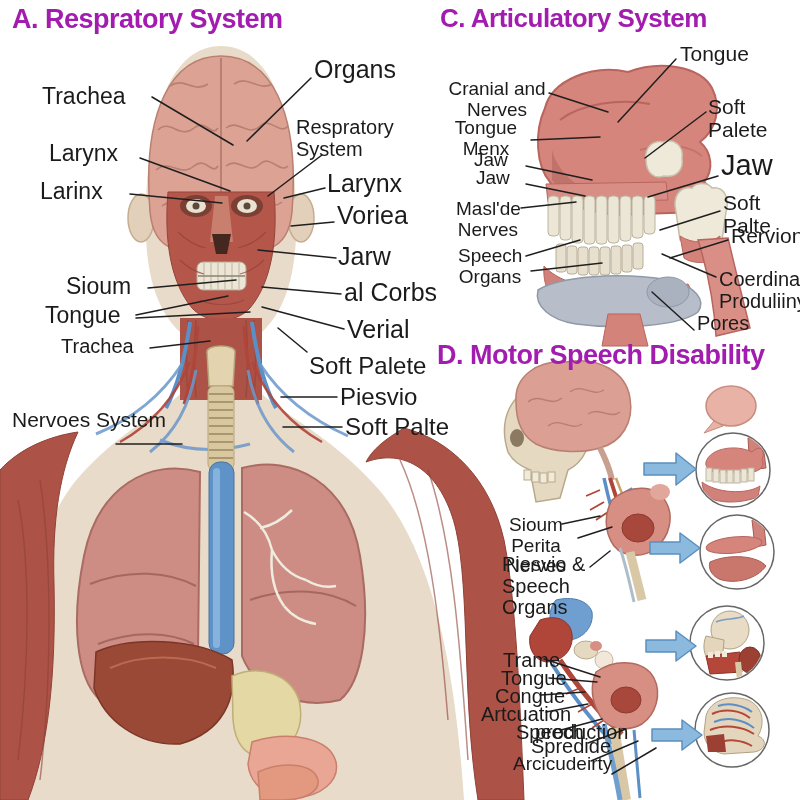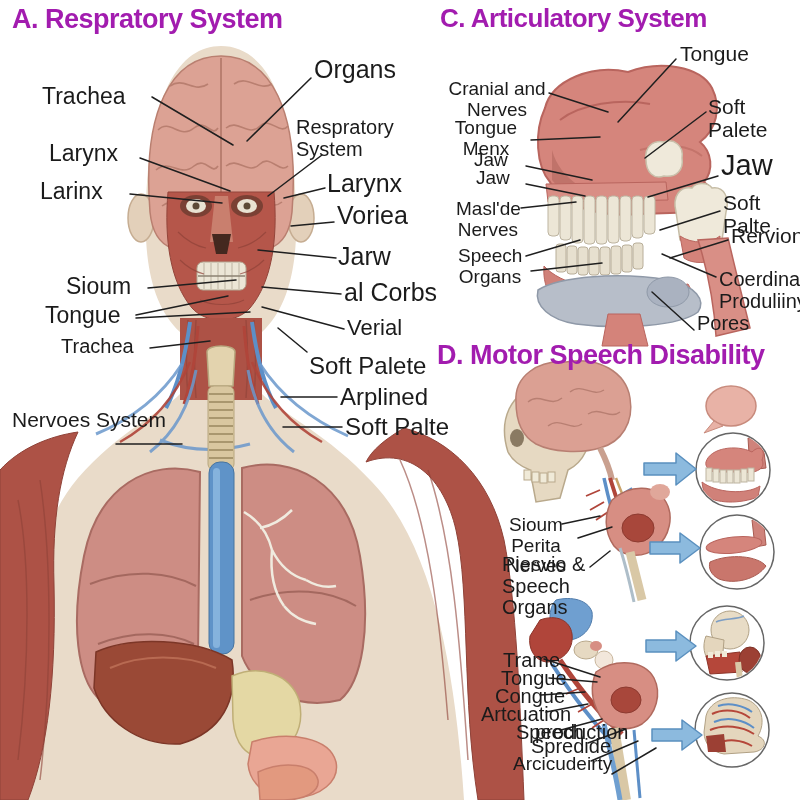--- a/index.html
+++ b/index.html
@@ -368,23 +368,23 @@
 <div class="lbl" style="left:45px;top:303px;font-size:23px">Tongue</div>
 <div class="lbl" style="left:61px;top:336px;font-size:20px">Trachea</div>
 <div class="lbl" style="left:12px;top:409px;font-size:21px">Nervoes System</div>
 <div class="lbl" style="left:314px;top:56px;font-size:25px">Organs</div>
 <div class="lbl" style="left:296px;top:117px;font-size:20px;width:96px;text-align:left">Respratory
 System</div>
 <div class="lbl" style="left:327px;top:170px;font-size:25px">Larynx</div>
 <div class="lbl" style="left:337px;top:202px;font-size:25px">Voriea</div>
 <div class="lbl" style="left:338px;top:243px;font-size:25px">Jarw</div>
 <div class="lbl" style="left:344px;top:279px;font-size:25px">al Corbs</div>
-<div class="lbl" style="left:347px;top:316px;font-size:22px">Verial</div>
+<div class="lbl" style="left:347px;top:316px;font-size:25px">Verial</div>
 <div class="lbl" style="left:309px;top:353px;font-size:24px">Soft Palete</div>
-<div class="lbl" style="left:340px;top:384px;font-size:24px">Arplined</div>
+<div class="lbl" style="left:340px;top:384px;font-size:24px">Piesvio</div>
 <div class="lbl" style="left:345px;top:414px;font-size:24px">Soft Palte</div>
 
 <div class="lbl" style="left:442px;top:79px;font-size:19px;width:110px;text-align:center">Cranial and
 Nerves</div>
 <div class="lbl" style="left:442px;top:118px;font-size:19px;width:88px;text-align:center">Tongue
 Menx</div>
 <div class="lbl" style="left:474px;top:150px;font-size:19px">Jaw</div>
 <div class="lbl" style="left:476px;top:168px;font-size:19px">Jaw</div>
 <div class="lbl" style="left:456px;top:199px;font-size:19px;width:62px;text-align:right">Masl'de
 Nerves</div>

